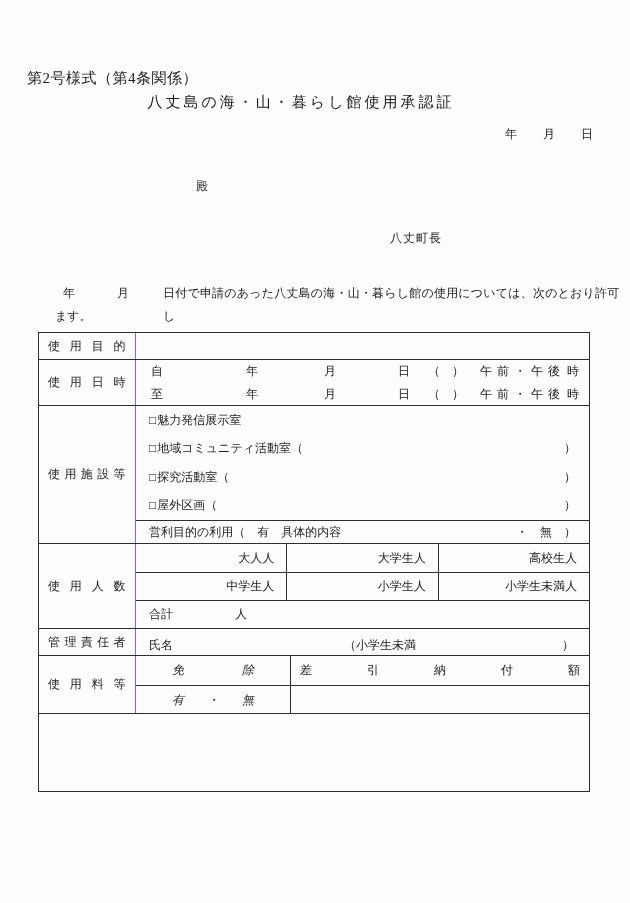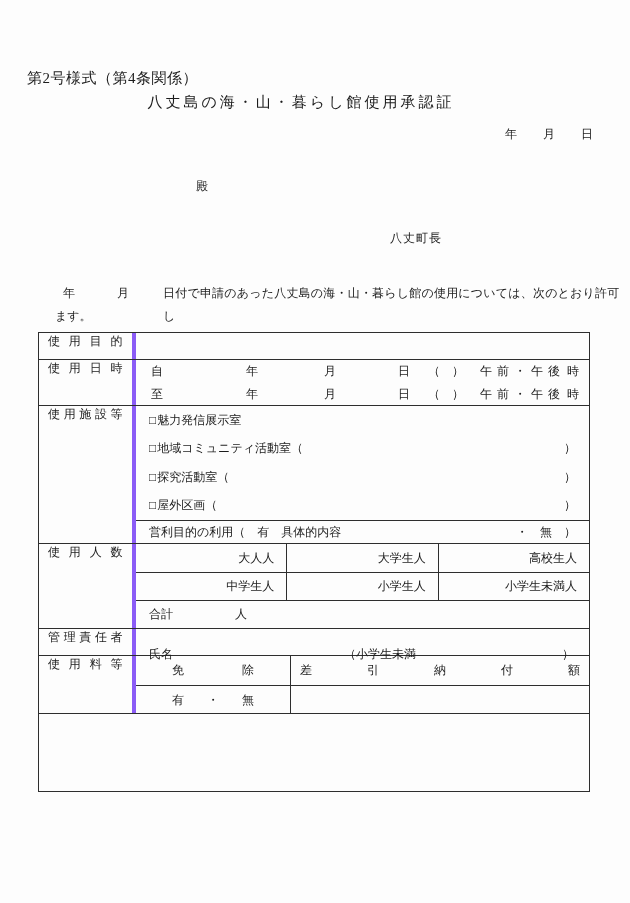--- a/index.html
+++ b/index.html
@@ -27,22 +27,22 @@
   .in-month { left:117px; }
   .in-text  { left:163px; letter-spacing:.2px; }
   .intro .l2 { position:relative; height:23px; }
   .intro .l2 span { position:absolute; left:55px; line-height:23px; }
 
   
   .form-table { position:absolute; left:38px; top:332px; width:552px;
                 border:1px solid #2e2e2e; background:#fdfdfd; }
   .trow { display:flex; border-top:1px solid #2e2e2e; }
   .trow:first-child { border-top:none; }
-  .lbl { width:97px; flex-shrink:0; border-right:4px solid #8b5cf6;
-         display:flex; align-items:flex-start; }
+  .lbl { width:97px; flex-shrink:0; border-right:1px solid #8b5cf6;
+         display:flex; align-items:center; }
   .lbl > span { display:block; width:100%; padding:0 9px;
                 text-align:justify; text-align-last:justify; letter-spacing:.5px; }
   .cnt { flex:1; position:relative; min-width:0; }
 
   
   .r-purpose    { height:26px; }
   .r-datetime   { height:46px; }
   .r-facilities { height:138px; }
   .r-attendance { height:85px; }
   .r-manager    { height:27px; }
@@ -71,30 +71,30 @@
   .att-row { display:flex; height:28px; }
   .att-row + .att-row { border-top:1px solid #2e2e2e; }
   .att-cell { flex:1; min-width:0; display:flex; justify-content:flex-end;
               align-items:center; padding:0 12px; white-space:nowrap; }
   .att-cell + .att-cell { border-left:1px solid #2e2e2e; }
   .att-total { height:28px; border-top:1px solid #2e2e2e;
                display:flex; align-items:center; padding:0 13px; }
   .att-total .unit { margin-left:62px; }
 
   
-  .r-manager .cnt span { position:absolute; top:12px; line-height:26px; white-space:nowrap; }
+  .r-manager .cnt span { position:absolute; top:3px; line-height:26px; white-space:nowrap; }
   .mg-name  { left:13px; }
   .mg-phone { left:208px; }
   .mg-close { right:15px; }
 
   
   .fee-row { display:flex; height:29px; }
   .fee-row + .fee-row { border-top:1px solid #2e2e2e; }
   .fee-c1 { width:155px; flex-shrink:0; border-right:1px solid #2e2e2e;
-            display:flex; align-items:center; }
+            display:flex; align-items:center;font-style:italic; }
   .fee-c1 > span { display:block; width:100%; padding:0 36px;
                    text-align:justify; text-align-last:justify; }
   .fee-c2 { flex:1; min-width:0; display:flex; align-items:center; }
   .fee-c2 > span { display:block; width:100%; padding:0 9px;
                    text-align:justify; text-align-last:justify; }
 </style>
 </head>
 <body>
 
 <div class="page">

